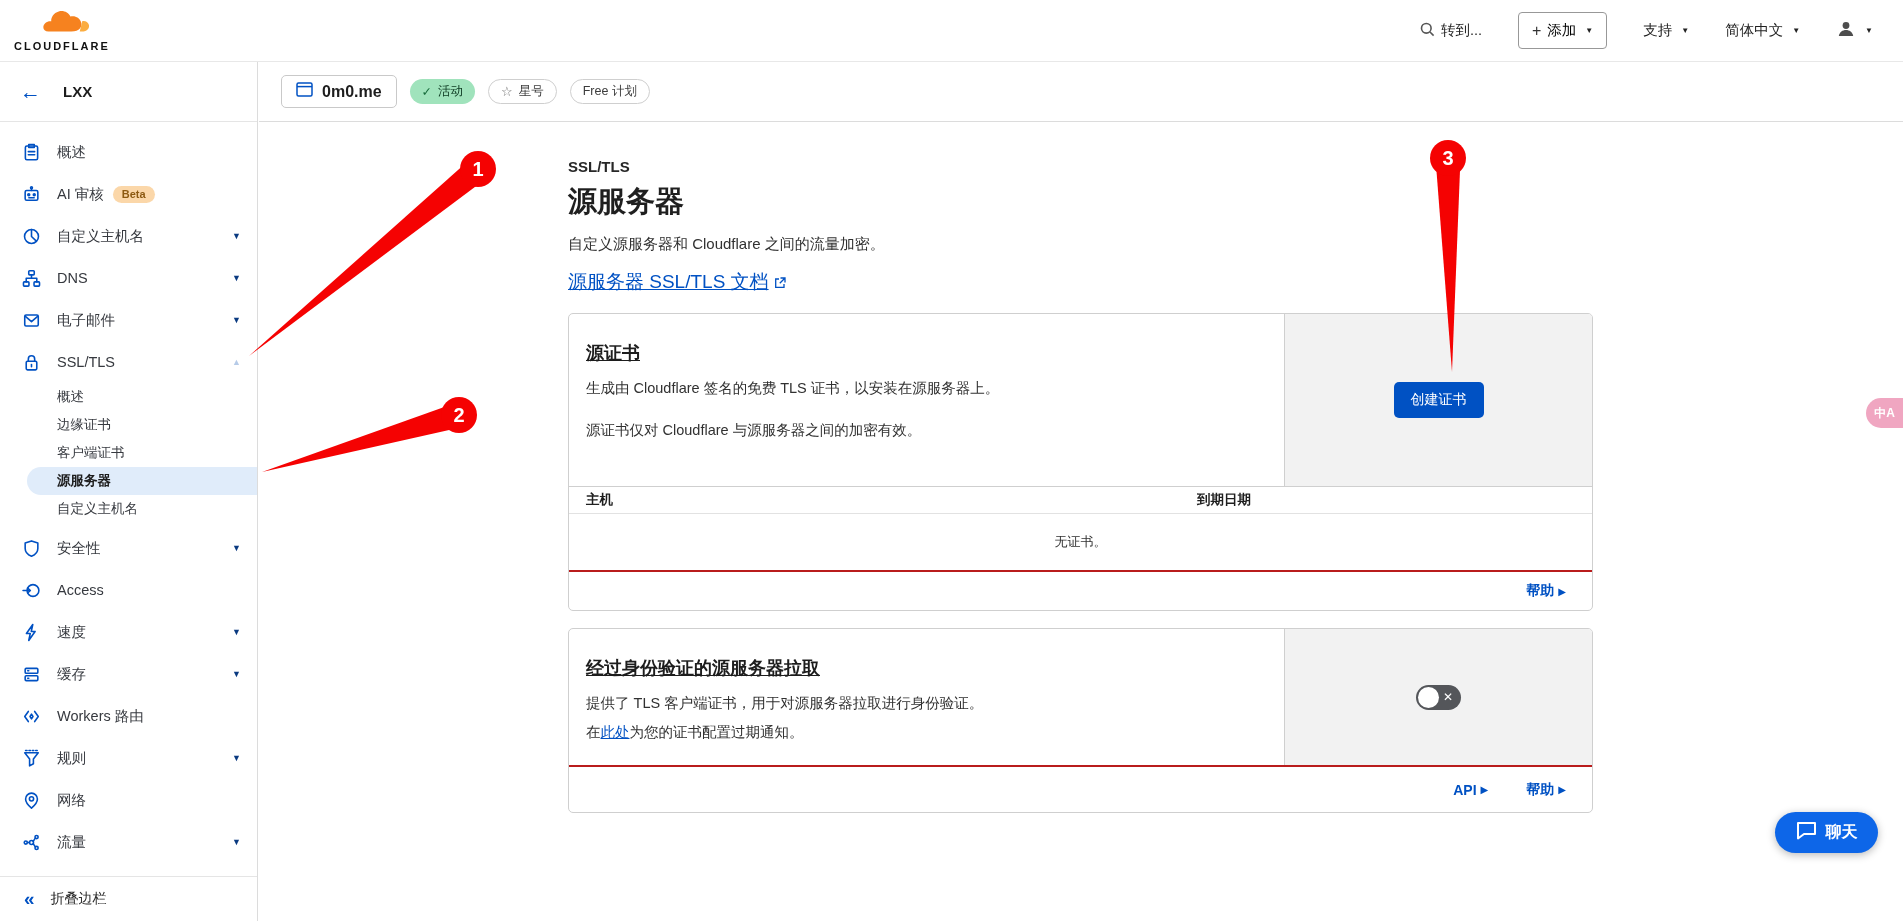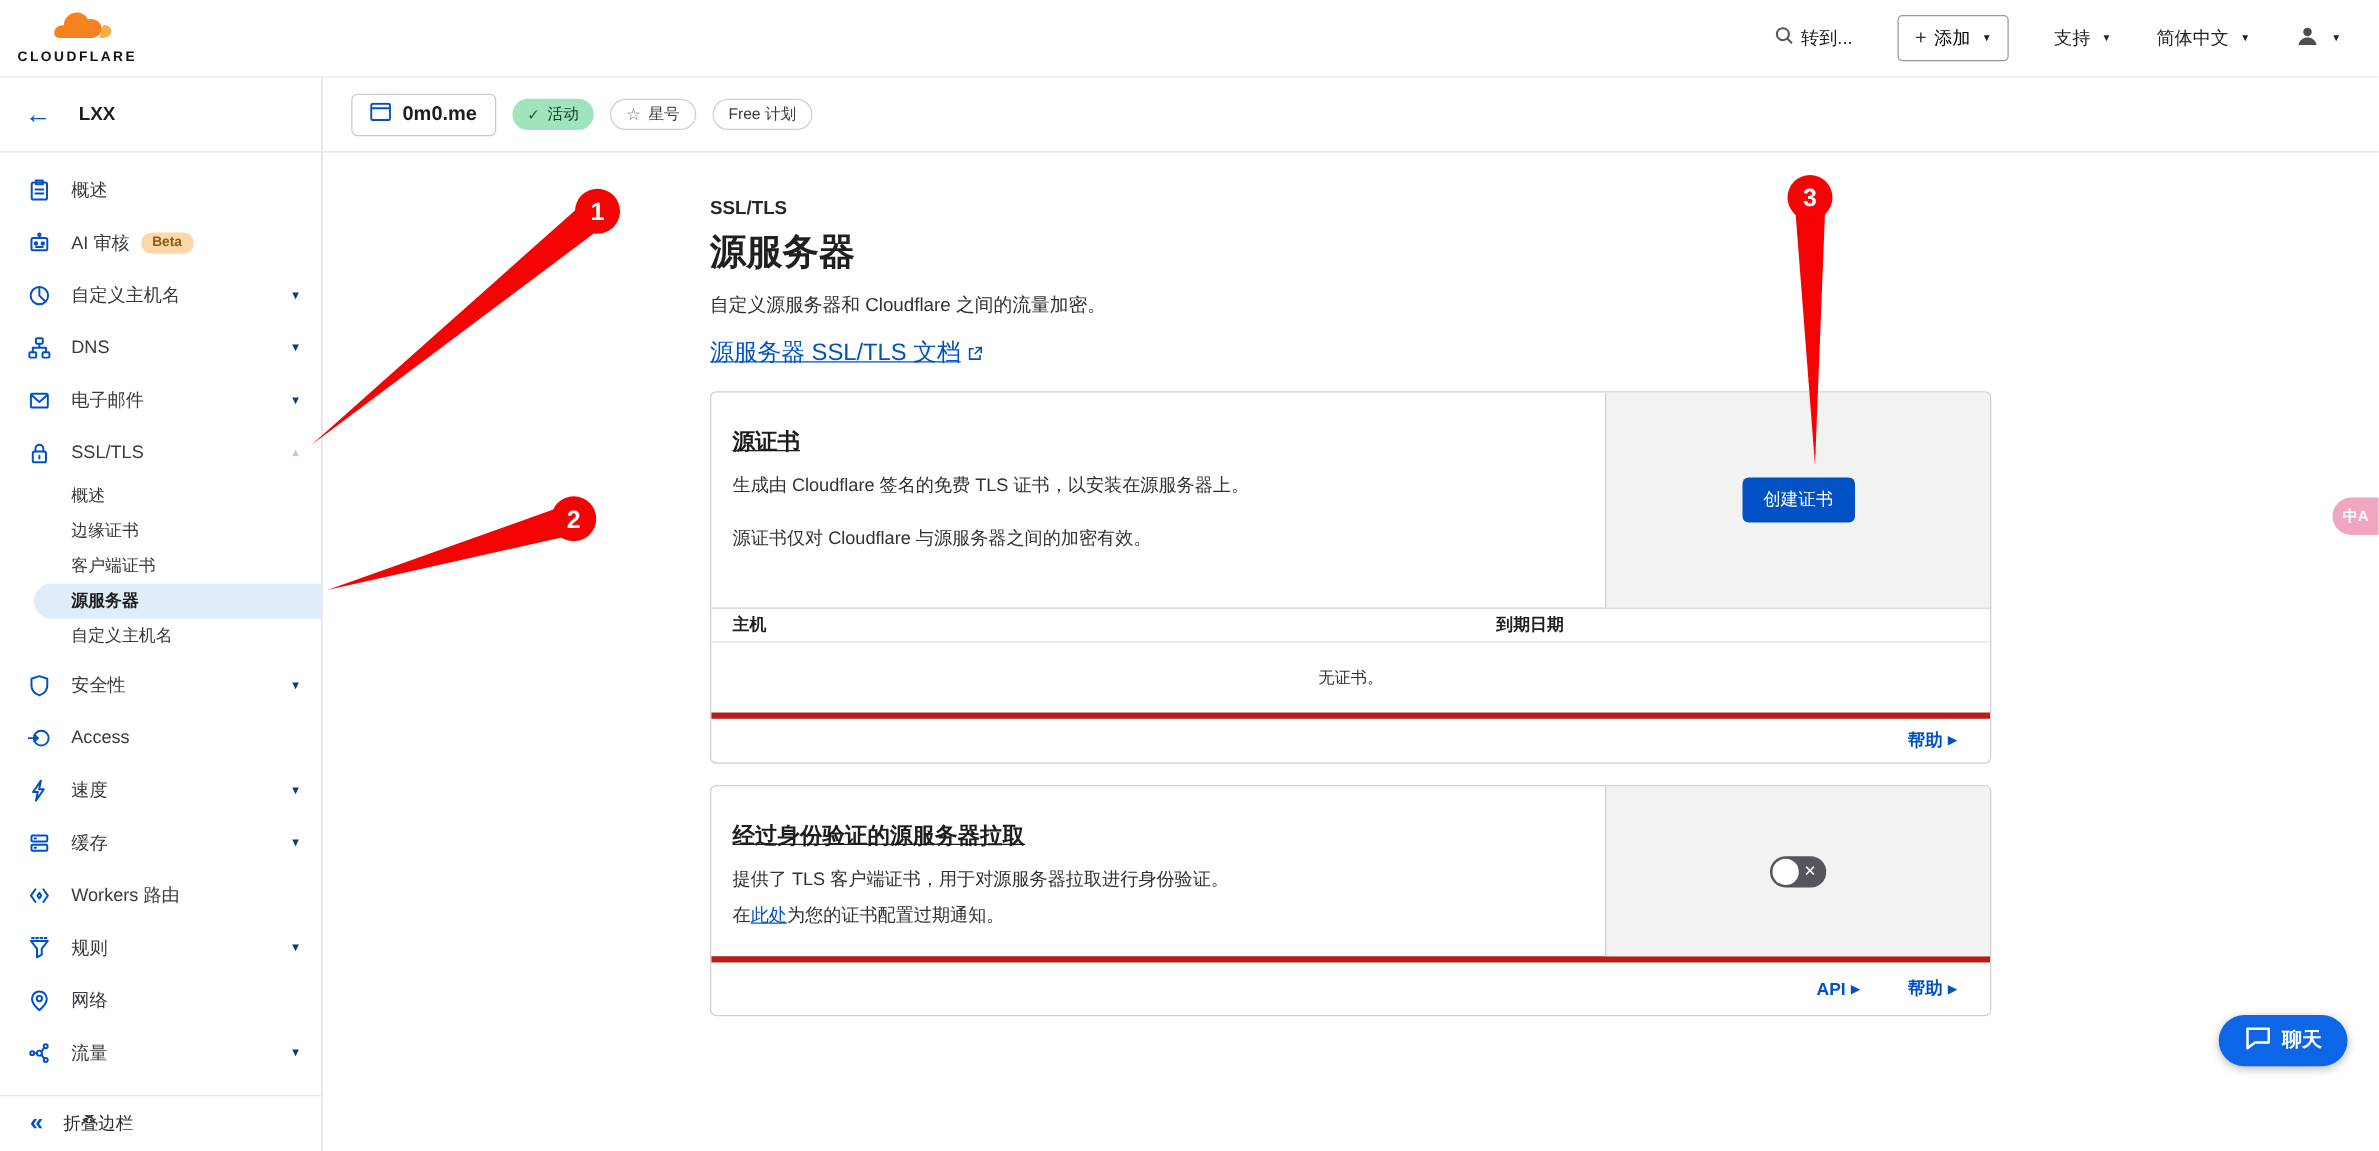--- a/index.html
+++ b/index.html
@@ -80,21 +80,21 @@
   .card-p { margin-top:14px; font-size:14.5px; color:#313131; }
   .card-p2 { margin-top:23px; font-size:14.5px; color:#313131; }
   .inline-link { color:#0051c3; text-decoration:underline; cursor:pointer; }
   .create-btn { background:#0051c3; color:#fff; border:none; border-radius:5px;
     padding:9px 17px; font-size:14px; cursor:pointer; font-family:inherit; }
   .table-header { display:flex; align-items:center; border-top:1px solid #cfcfcf;
     height:27px; padding-left:17px; font-size:13.5px; font-weight:bold; color:#1f1f1f; }
   .th-host { width:611px; }
   .empty-row { border-top:1px solid #e2e2e2; height:57px; display:flex;
     align-items:center; justify-content:center; font-size:13px; color:#313131; }
-  .card-footer { border-top:5px solid #b91c1c; display:flex; align-items:center;
+  .card-footer { border-top:2px solid #b91c1c; display:flex; align-items:center;
     justify-content:flex-end; gap:38px; padding-right:26px; font-size:14px;
     font-weight:bold; color:#0051c3; }
   .card-1 .card-footer { height:40px; }
   .card-2 .card-footer { height:47px; }
   .flink { display:flex; align-items:center; gap:4px; cursor:pointer; }
   .flink .tri { font-size:10px; }
   
   .toggle { width:45px; height:25px; background:#54565a; border-radius:13px;
     position:relative; cursor:pointer; }
   .toggle .knob { position:absolute; left:2px; top:2px; width:21px; height:21px;

